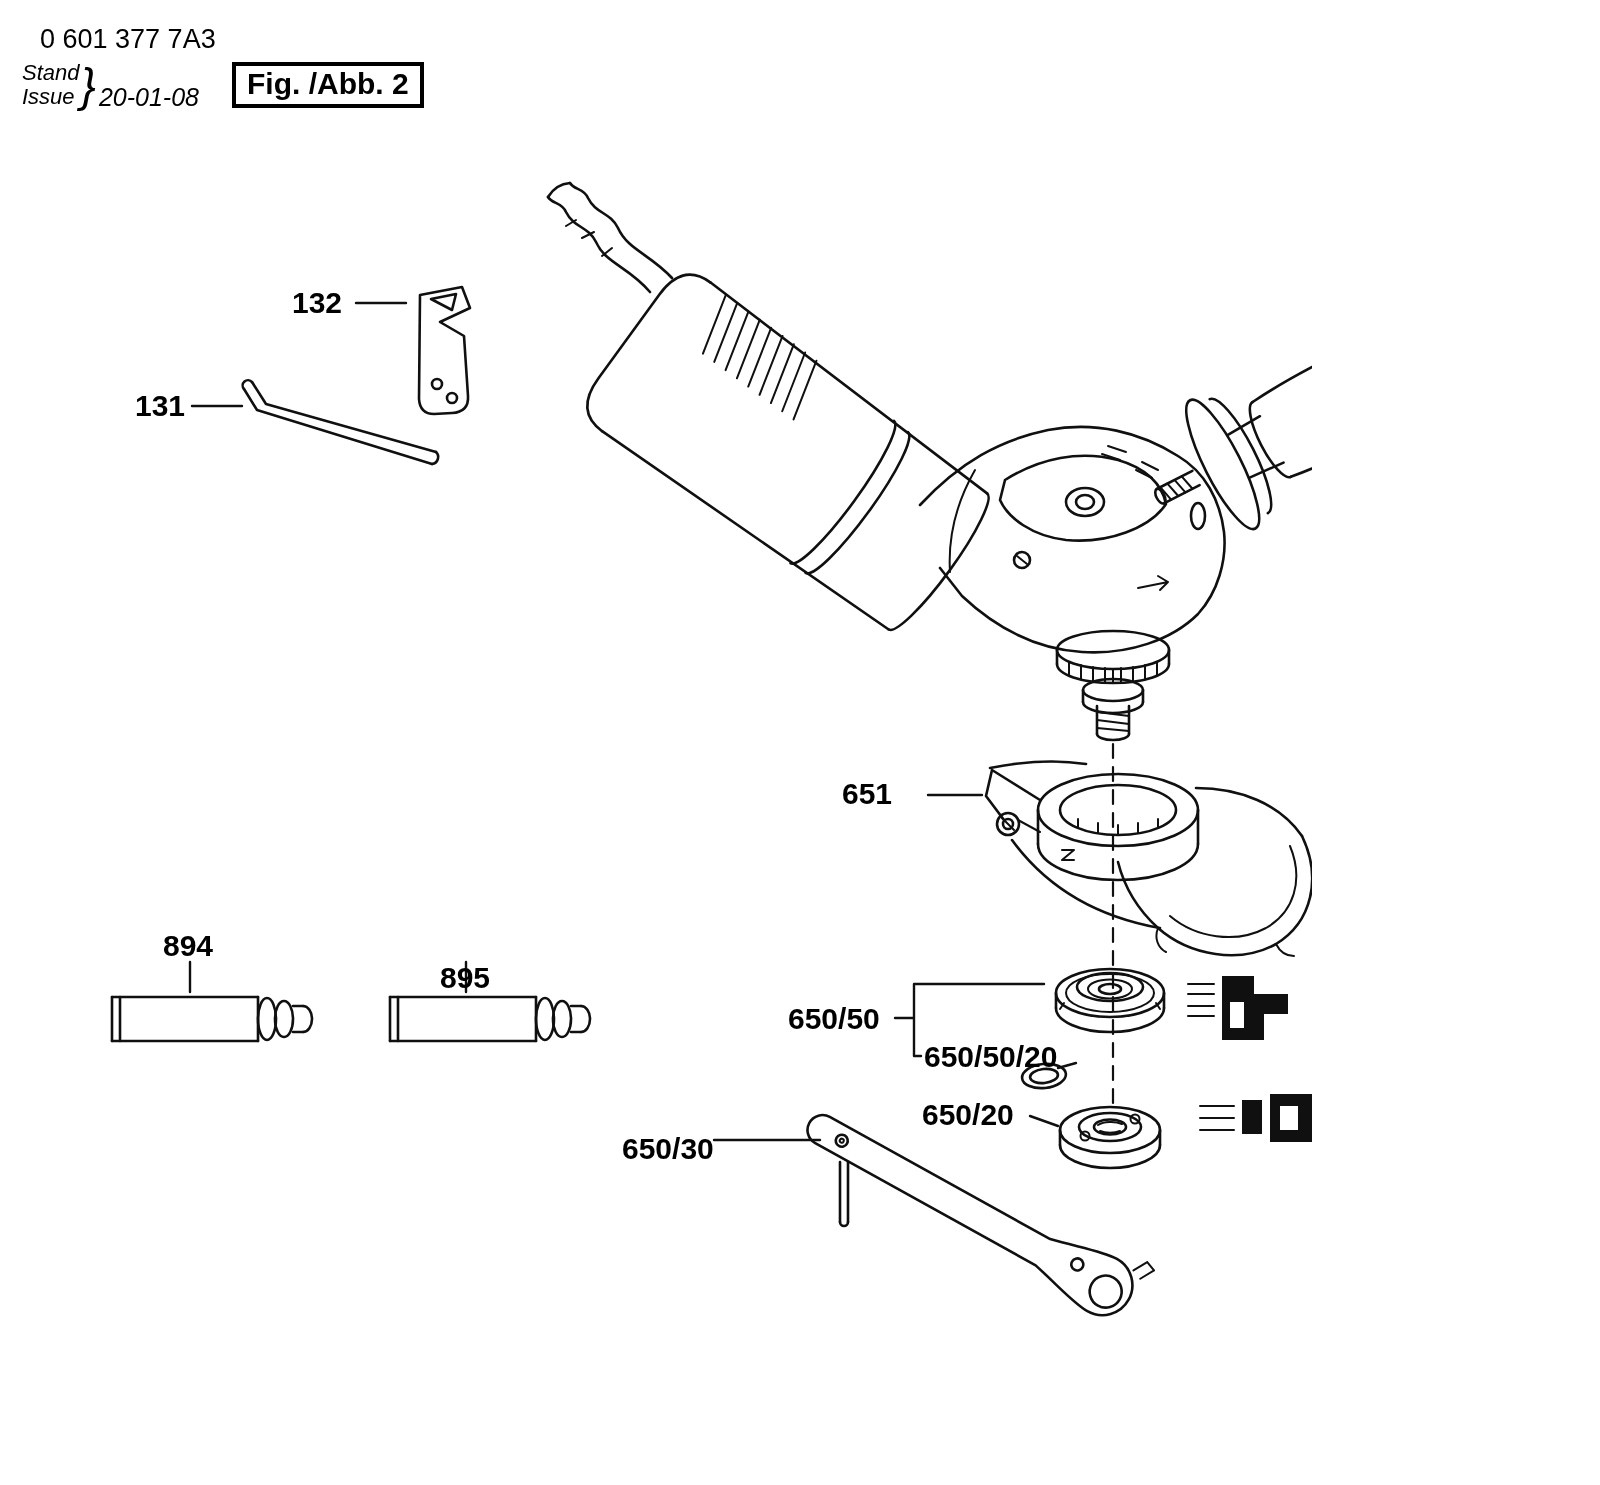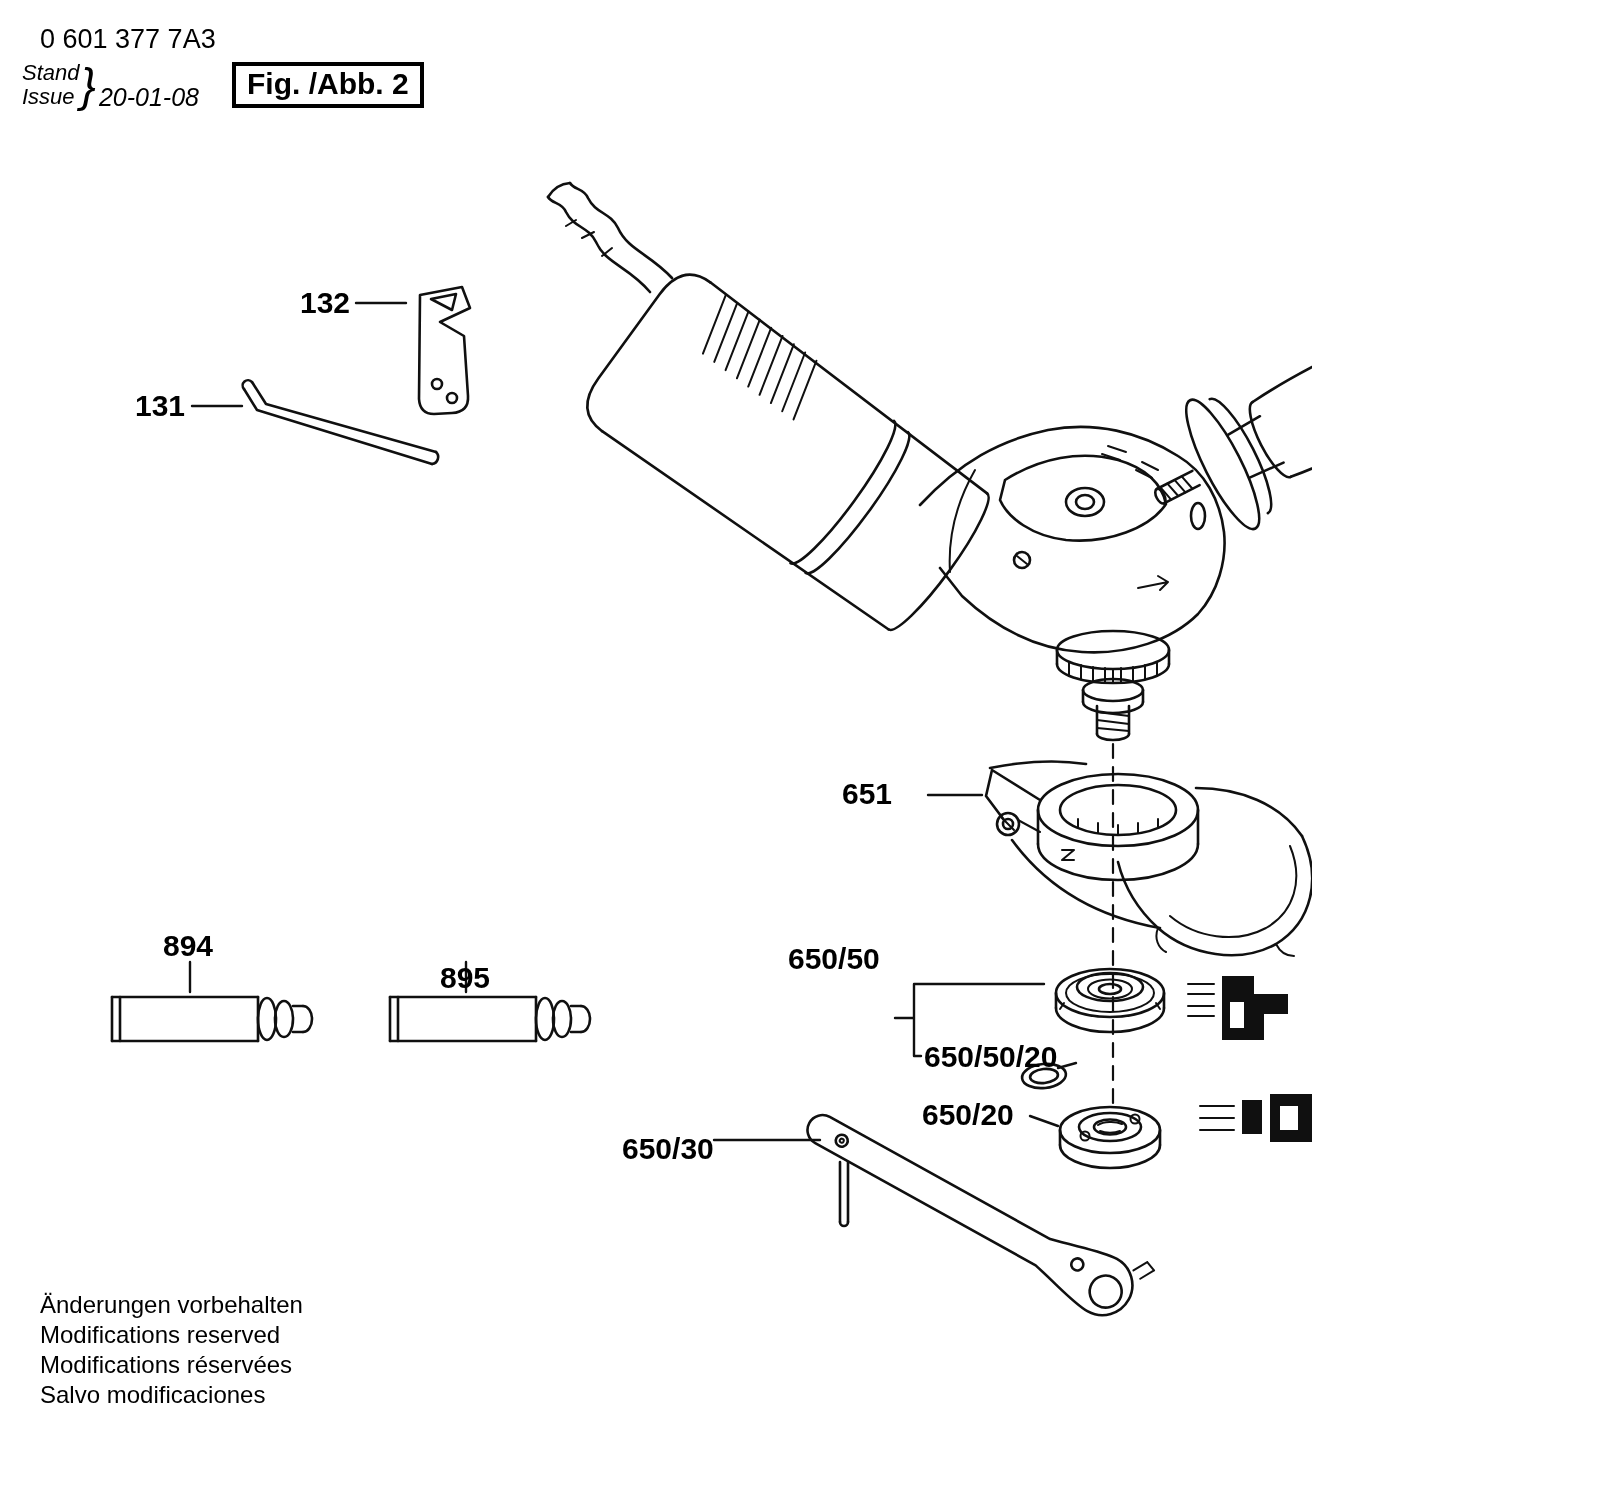--- a/index.html
+++ b/index.html
@@ -230,30 +230,24 @@
         <path d="M 895 1018 H 914 M 914 984 V 1056 M 914 984 H 1044 M 914 1056 H 921"></path>
         <path d="M 1076 1063 L 1058 1068"></path>
         <path d="M 1030 1116 L 1058 1126"></path>
         <path d="M 714 1140 L 820 1140"></path>
       </g>
 
     </g>
   </svg>
 
   <div class="part-label" style="left:135px; top:389px;text-align:center;">131</div>
-  <div class="part-label" style="left:300px; top:286px;">132</div>
+  <div class="part-label" style="left:292px; top:286px;">132</div>
   <div class="part-label" style="left:1312px; top:307px;font-family:Liberation Serif, serif;">650/10</div>
   <div class="part-label" style="left:842px; top:777px;text-align:right;">651</div>
   <div class="part-label" style="left:163px; top:929px;">894</div>
   <div class="part-label" style="left:440px; top:929px;margin-top:32px;">895</div>
-  <div class="part-label" style="left:788px; top:942px;">650/50</div>
+  <div class="part-label" style="left:788px; top:1002px;">650/50</div>
   <div class="part-label" style="left:924px; top:1040px;">650/50/20</div>
   <div class="part-label" style="left:922px; top:1098px;">650/20</div>
   <div class="part-label" style="left:622px; top:1122px;margin-top:10px;">650/30</div>
 
-  <div class="footer">
-    <div>Änderungen vorbehalten</div>
-    <div>Modifications reserved</div>
-    <div>Modifications réservées</div>
-    <div>Salvo modificaciones</div>
-  </div>
 
 </div>
 
 </body></html>

